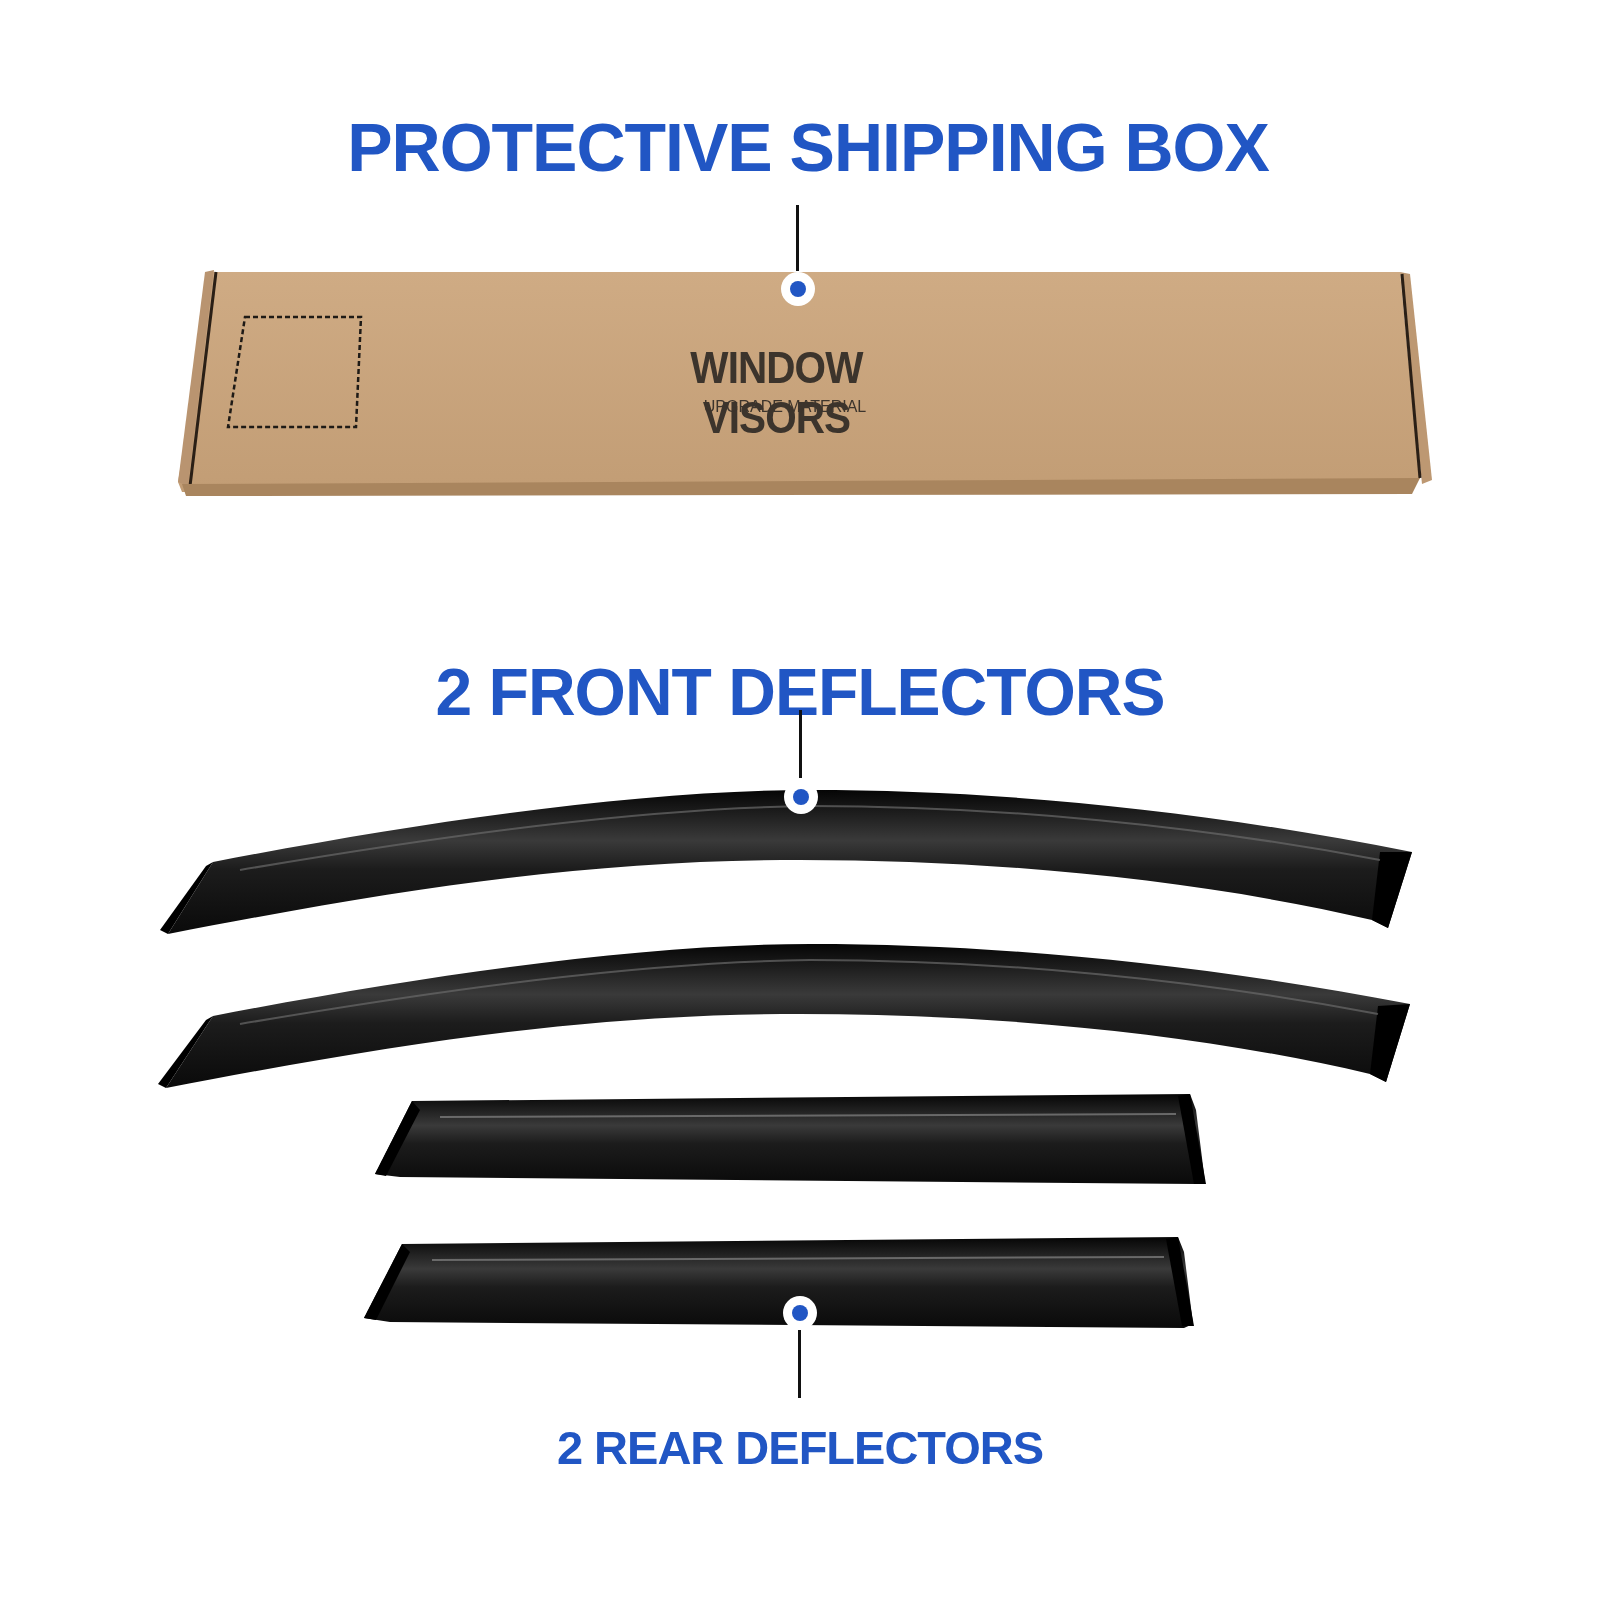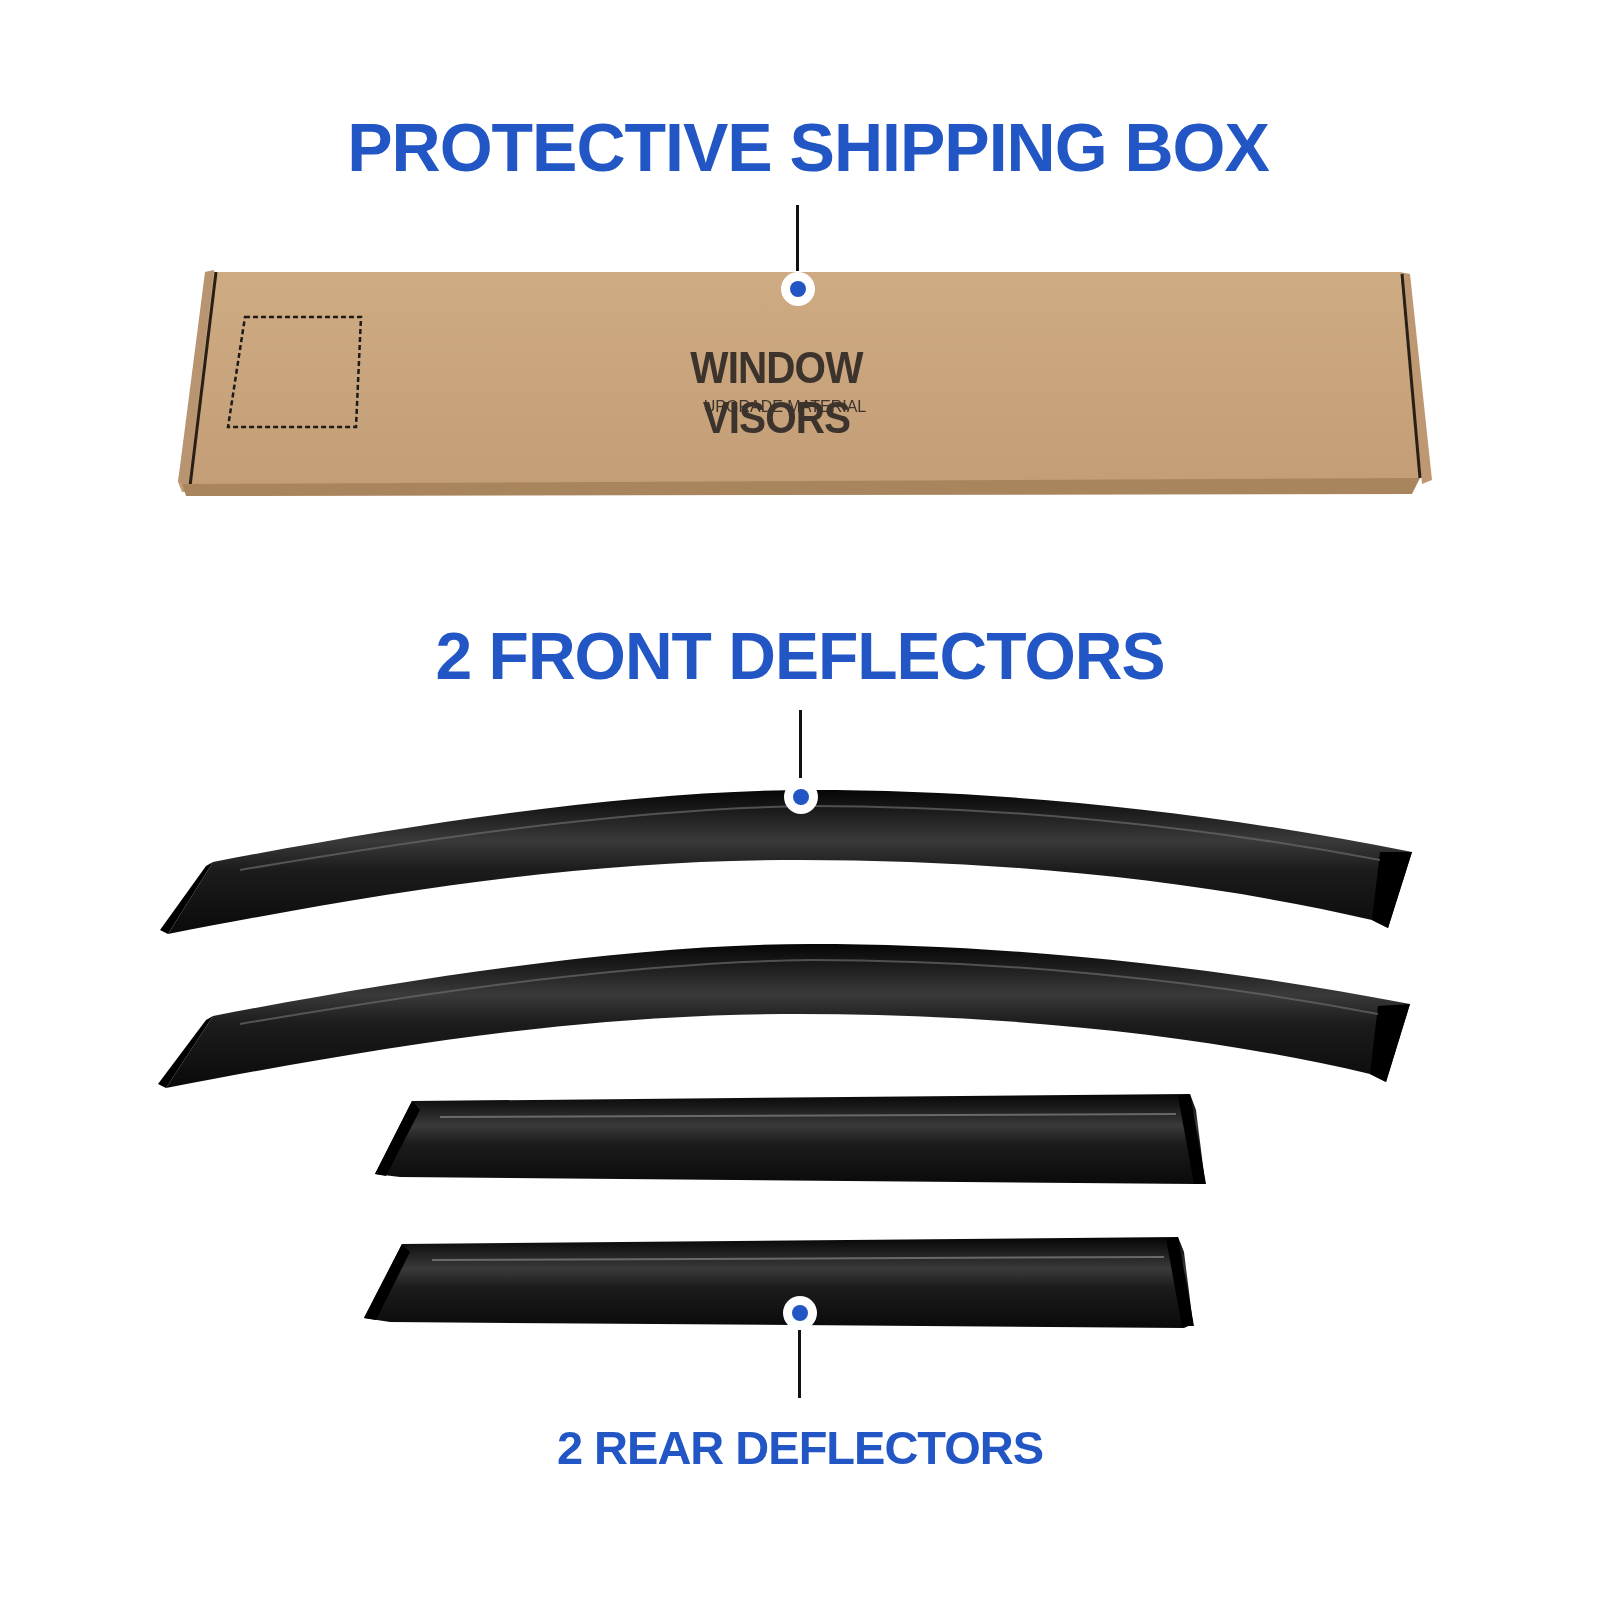--- a/index.html
+++ b/index.html
@@ -1,21 +1,21 @@
 <!DOCTYPE html>
 <html><head>
 <meta charset="utf-8">
 <style>
   html, body { margin:0; padding:0; background:#ffffff; }
   body { width:1600px; height:1600px; position:relative; overflow:hidden;
          font-family:"Liberation Sans", "DejaVu Sans", sans-serif; }
   .heading { position:absolute; left:0; width:1600px; text-align:center;
              font-weight:bold; color:#2156c4; letter-spacing:-1px; margin:0; }
   .h1 { top:108px; font-size:68px;margin-left:8px; }
-  .h2 { top:618px; font-size:66px; }
+  .h2 { top:654px; font-size:66px; }
   .h3 { top:1420px; font-size:47px; }
   .leader { position:absolute; width:3px; background:#111; }
   .dot { position:absolute; width:34px; height:34px; border-radius:50%;
          background:#ffffff; box-sizing:border-box; }
   .dot::after { content:""; position:absolute; left:9px; top:9px; width:16px; height:16px;
                 border-radius:50%; background:var(--dot,#2156c4); }
   .art { position:absolute; left:0; top:0; }
   .box-label { position:absolute; text-align:center; color:#3c342c; }
   .box-title { left:620px; top:343px; width:340px; font-size:44px; font-weight:bold;
                letter-spacing:-1px; transform:scaleX(0.92); transform-origin:left; }

